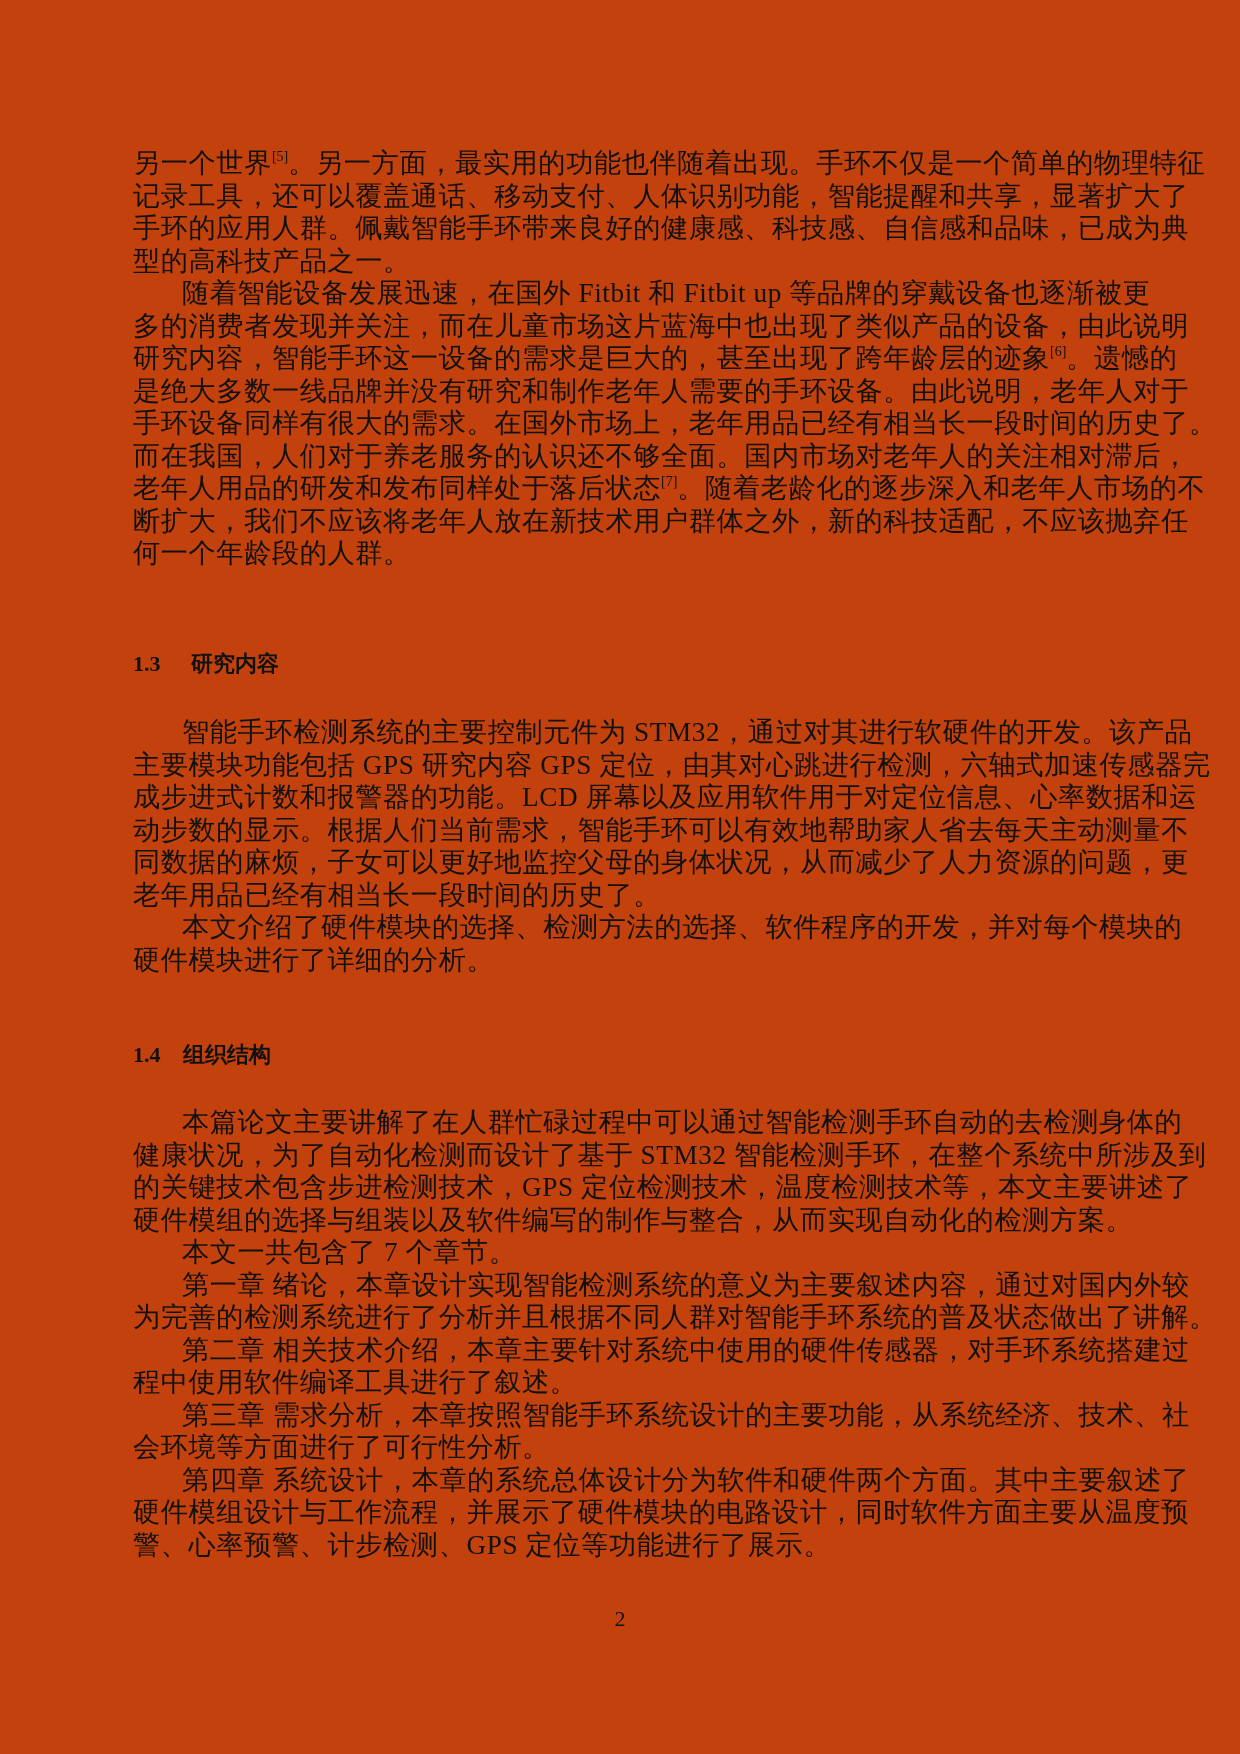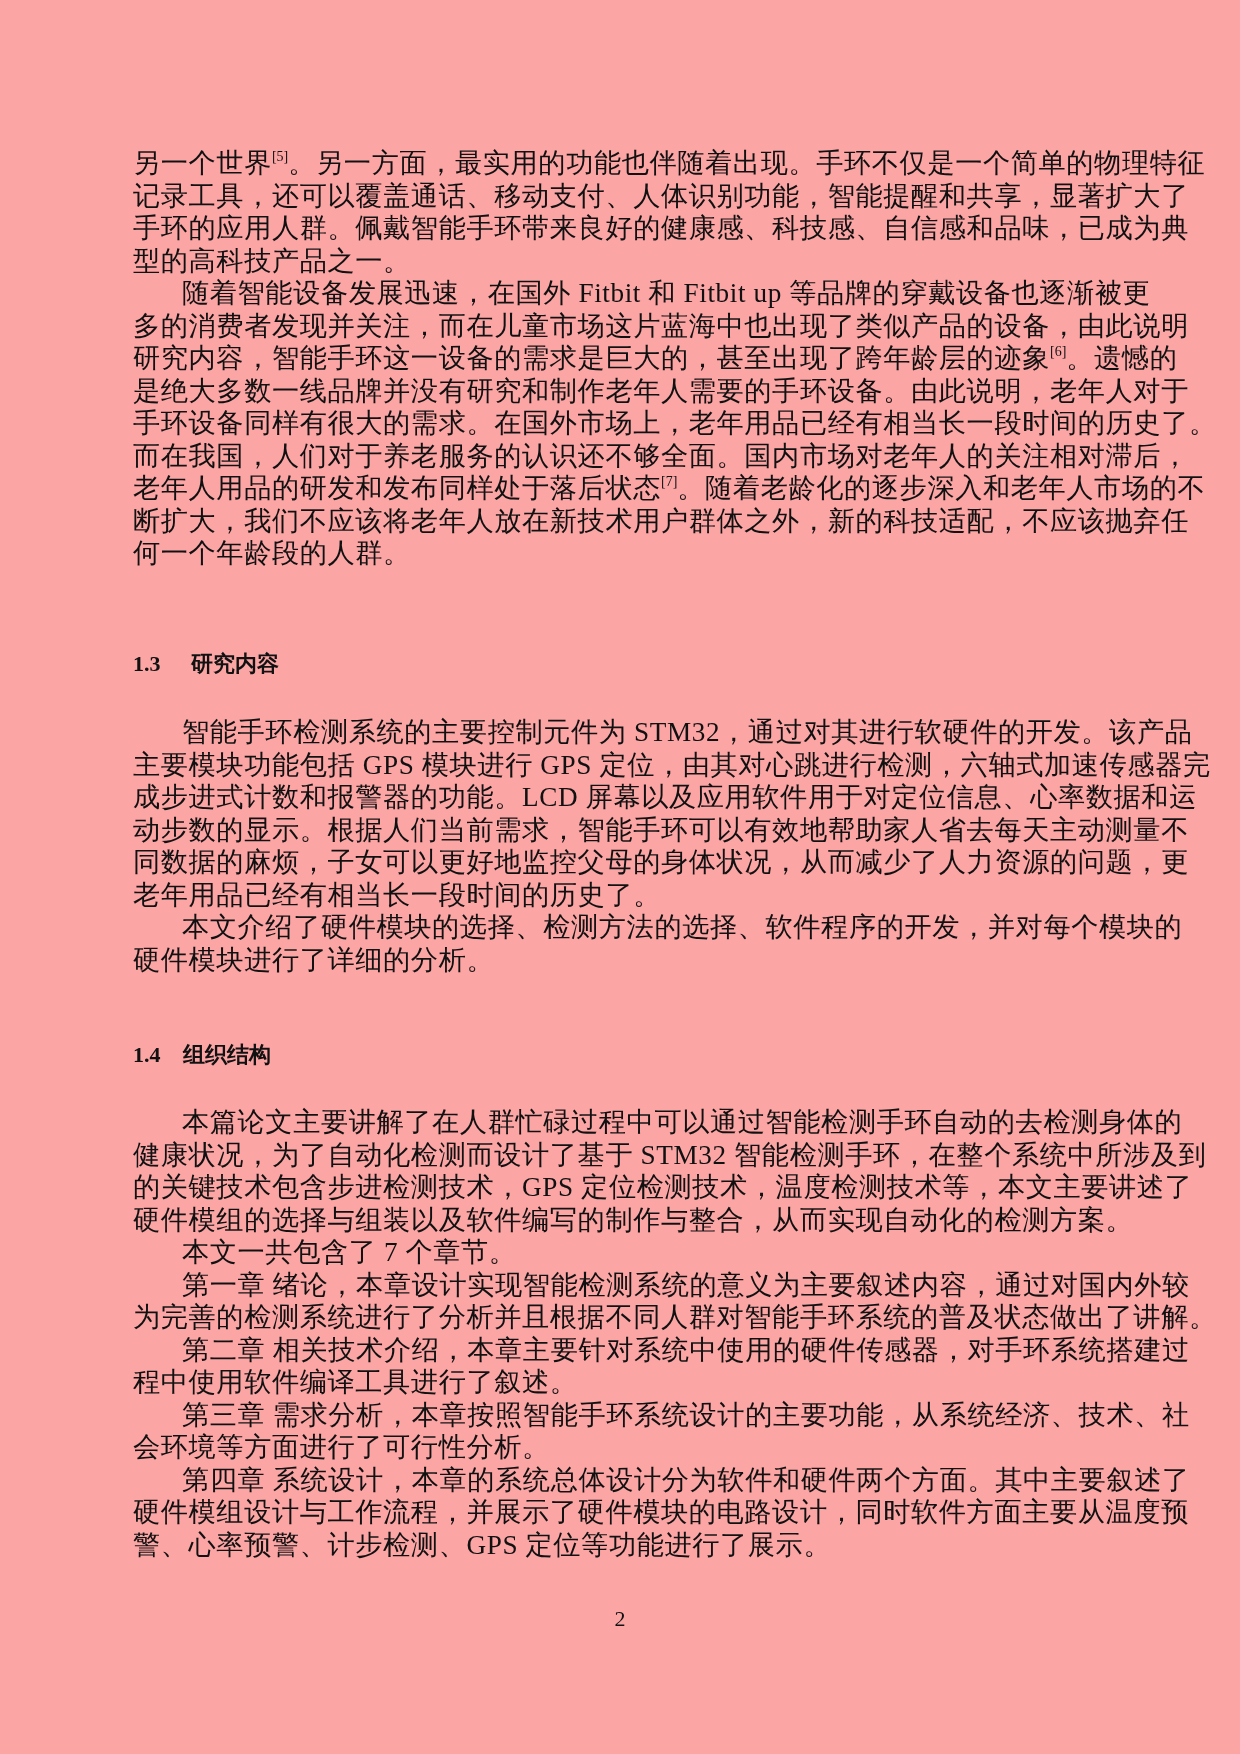--- a/index.html
+++ b/index.html
@@ -14,21 +14,21 @@
       overflow: hidden;
       font-family: "Liberation Serif", "DejaVu Serif", serif;
       color: #111111;
     }
     .page {
       position: absolute;
       left: 0;
       top: 0;
       width: 1240px;
       height: 1754px;
-      background: #fca5a5;
+      background: #c2410c;
     }
     .line {
       position: absolute;
       left: 133px;
       width: 976px;
       height: 32px;
       font-size: 27.2px;
       line-height: 32px;
       white-space: nowrap;
       text-align: justify;
@@ -96,21 +96,21 @@
     <div class="line" style="top:505px;">断扩大，我们不应该将老年人放在新技术用户群体之外，新的科技适配，不应该抛弃任</div>
     <div class="line last" style="top:537px;">何一个年龄段的人群。</div>
   </div>
 
   <div class="heading" style="top:646px;">
     <span class="num h13">1.3</span><span>研究内容</span>
   </div>
 
   <div>
     <div class="line indent" style="top:716px;">智能手环检测系统的主要控制元件为 STM32，通过对其进行软硬件的开发。该产品</div>
-    <div class="line" style="top:749px;">主要模块功能包括 GPS 模块进行 GPS 定位，由其对心跳进行检测，六轴式加速传感器完</div>
+    <div class="line" style="top:749px;">主要模块功能包括 GPS 研究内容 GPS 定位，由其对心跳进行检测，六轴式加速传感器完</div>
     <div class="line" style="top:781px;">成步进式计数和报警器的功能。LCD 屏幕以及应用软件用于对定位信息、心率数据和运</div>
     <div class="line" style="top:814px;">动步数的显示。根据人们当前需求，智能手环可以有效地帮助家人省去每天主动测量不</div>
     <div class="line" style="top:846px;">同数据的麻烦，子女可以更好地监控父母的身体状况，从而减少了人力资源的问题，更</div>
     <div class="line last" style="top:879px;">老年用品已经有相当长一段时间的历史了。</div>
   </div>
 
   <div>
     <div class="line indent" style="top:911px;">本文介绍了硬件模块的选择、检测方法的选择、软件程序的开发，并对每个模块的</div>
     <div class="line last" style="top:944px;">硬件模块进行了详细的分析。</div>
   </div>

